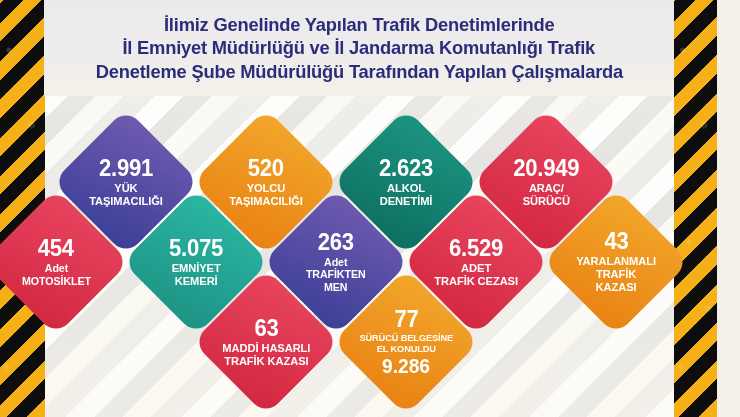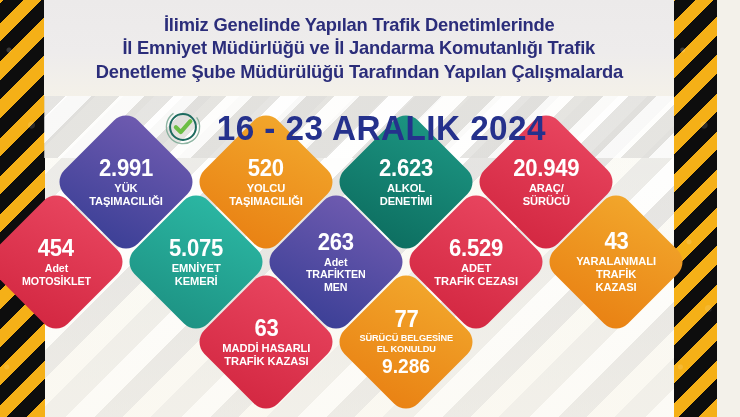--- a/index.html
+++ b/index.html
@@ -145,29 +145,20 @@
   <div class="hazard right">
       <div class="grit"></div>
     </div>
 
   <div class="header">
     <div class="line">İlimiz Genelinde Yapılan Trafik Denetimlerinde</div>
     <div class="line">İl Emniyet Müdürlüğü ve İl Jandarma Komutanlığı Trafik</div>
     <div class="line">Denetleme Şube Müdürülüğü Tarafından Yapılan Çalışmalarda</div>
   </div>
 
-  <div class="dateband">
-    <div class="bandbg"></div>
-    <svg class="check-icon" viewBox="0 0 40 40">
-      <circle cx="20" cy="20" r="17.5" fill="none" stroke="#7aa893" stroke-width="1.4" opacity=".85" stroke-dasharray="82 28" transform="rotate(-35 20 20)"></circle>
-      <circle cx="20" cy="20" r="13.6" fill="none" stroke="#1d6b5f" stroke-width="2.1"></circle>
-      <path d="M12.5 20.3 L17.6 25.3 L27.7 13.9" fill="none" stroke="#6cbe45" stroke-width="4.4" stroke-linecap="round" stroke-linejoin="round"></path>
-    </svg>
-    <div class="date-text">16 - 23 ARALIK 2024</div>
-  </div>
 
   <div class="tiles" id="tiles">
       <div class="tile" style="left: 74px; top: 130px; background: linear-gradient(160deg, rgb(111, 91, 176) 0%, rgb(59, 63, 150) 100%);">
         <div class="inner">
           <div class="num">2.991</div>
           <div class="lbl">YÜK<br>TAŞIMACILIĞI</div>
         </div>
       </div>
       <div class="tile" style="left: 214px; top: 130px; background: linear-gradient(160deg, rgb(242, 167, 44) 0%, rgb(233, 129, 19) 100%);">
         <div class="inner">

